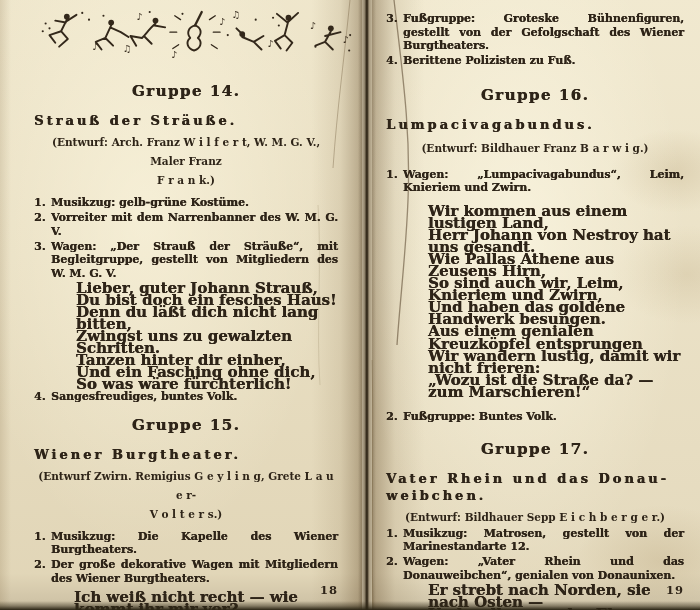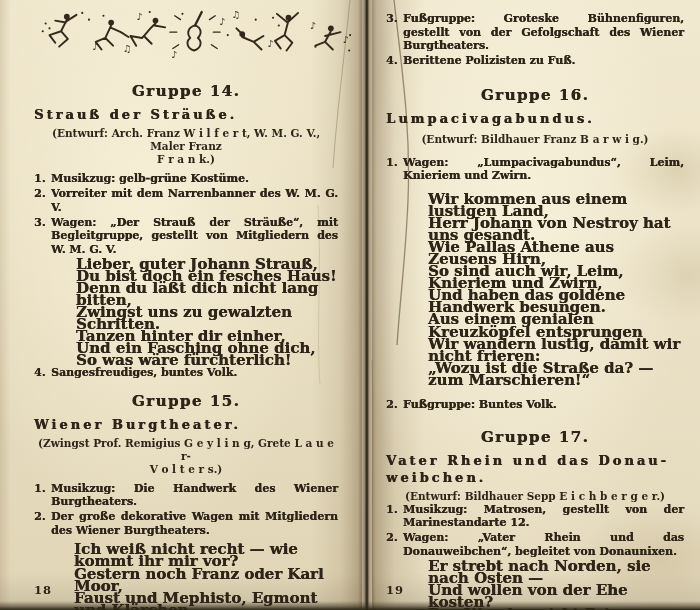--- a/index.html
+++ b/index.html
@@ -34,36 +34,36 @@
     position:absolute;left:358px;top:0;width:18px;height:610px;
     background:linear-gradient(90deg, rgba(60,45,25,0), rgba(60,45,25,.45) 35%, #201709 50%, rgba(70,52,28,.40) 62%, rgba(70,52,28,0));
   }
   .edge-bottom{
     position:absolute;left:0;bottom:0;width:700px;height:9px;
     background:linear-gradient(180deg, rgba(45,38,20,0), rgba(45,38,20,.45) 55%, #2a2414);
   }
   .creases{position:absolute;left:0;top:0;pointer-events:none;}
   .illus{display:block;margin:2px auto 0 2px;}
   .ghead{
-    text-align:center;font-size:15px;letter-spacing:1.5px;margin:0;
+    text-align:center;font-size:15px;letter-spacing:1.5px;margin:12px;
     text-shadow:.4px 0 currentColor;
   }
   .gtitle{
     text-align:left;font-size:13px;letter-spacing:3px;margin:0;line-height:17px;
     text-shadow:.5px 0 currentColor;
   }
   .design{
-    text-align:center;font-size:10.5px;line-height:13px;font-weight:700;margin:0;
+    text-align:center;font-size:10.5px;line-height:19px;font-weight:700;margin:0;
   }
   .list{margin:0;}
   .li{display:flex;font-size:11px;line-height:13.5px;margin:0 0 1.5px 0;text-shadow:.3px 0 currentColor;}
   .li .num{flex:0 0 17px;}
   .li .txt{flex:1;text-align:justify;}
   .poem{font-size:15px;line-height:12.1px;text-shadow:.3px 0 currentColor;}
-  .pagenum{position:absolute;bottom:13px;font-size:11.5px;text-align:left;letter-spacing:1px;}
+  .pagenum{position:absolute;bottom:13px;font-size:11.5px;text-align:right;letter-spacing:1px;}
   .pagenum.pl{left:34px;width:304px;}
   .pagenum.pr{left:386px;width:298px;}
   .mt4{margin-top:4px}.mt6{margin-top:6px}.mt8{margin-top:0}.mt10{margin-top:10px}
   .mt12{margin-top:12px}.mt16{margin-top:16px}.mt18{margin-top:18px}
   .indent42{padding-left:42px;}
   .indent40{padding-left:40px;}
 </style>
 </head>
 <body>
 
@@ -163,28 +163,28 @@
     <div class="li mt8">
       <span class="num">4.</span>
       <span class="txt">Sangesfreudiges, buntes Volk.</span>
     </div>
 
     <h2 class="ghead mt12">Gruppe 15.</h2>
     <h1 class="gtitle mt6">
         <div>Wiener Burgtheater.</div>
       </h1>
     <div class="design mt4">
-        <div>(Zwingst Prof. Remigius G e y l i n g, Grete L a u e r-</div>
+        <div>(Entwurf Zwirn. Remigius G e y l i n g, Grete L a u e r-</div>
         <div>V o l t e r s.)</div>
       </div>
 
     <div class="list mt6">
       <div class="li">
         <span class="num">1.</span>
-        <span class="txt">Musikzug: Die Handwerk des Wiener Burgtheaters.</span>
+        <span class="txt">Musikzug: Die Kapelle des Wiener Burgtheaters.</span>
       </div>
       <div class="li">
         <span class="num">2.</span>
         <span class="txt">Der große dekorative Wagen mit Mitgliedern des Wiener Burgtheaters.</span>
       </div>
     </div>
 
     <div class="poem indent40 mt6">
         <div>Ich weiß nicht recht — wie kommt ihr mir vor?</div>
         <div>Gestern noch Franz oder Karl Moor,</div>
@@ -244,21 +244,21 @@
         <div>(Entwurf: Bildhauer Sepp E i c h b e r g e r.)</div>
       </div>
 
     <div class="list mt8">
       <div class="li">
         <span class="num">1.</span>
         <span class="txt">Musikzug: Matrosen, gestellt von der Marinestandarte 12.</span>
       </div>
       <div class="li">
         <span class="num">2.</span>
-        <span class="txt">Wagen: „Vater Rhein und das Donauweibchen“, begleitet von Donaunixen.</span>
+        <span class="txt">Wagen: „Vater Rhein und das Donauweibchen“, genialen von Donaunixen.</span>
       </div>
     </div>
 
     <div class="poem indent42 mt8">
         <div>Er strebt nach Norden, sie nach Osten —</div>
         <div>Und wollen von der Ehe kosten?</div>
         <div>Das Wunder wirkt Prinz Karneval;</div>
         <div>Ein Wink — da streckt sich der Kanal!</div>
       </div>
 

